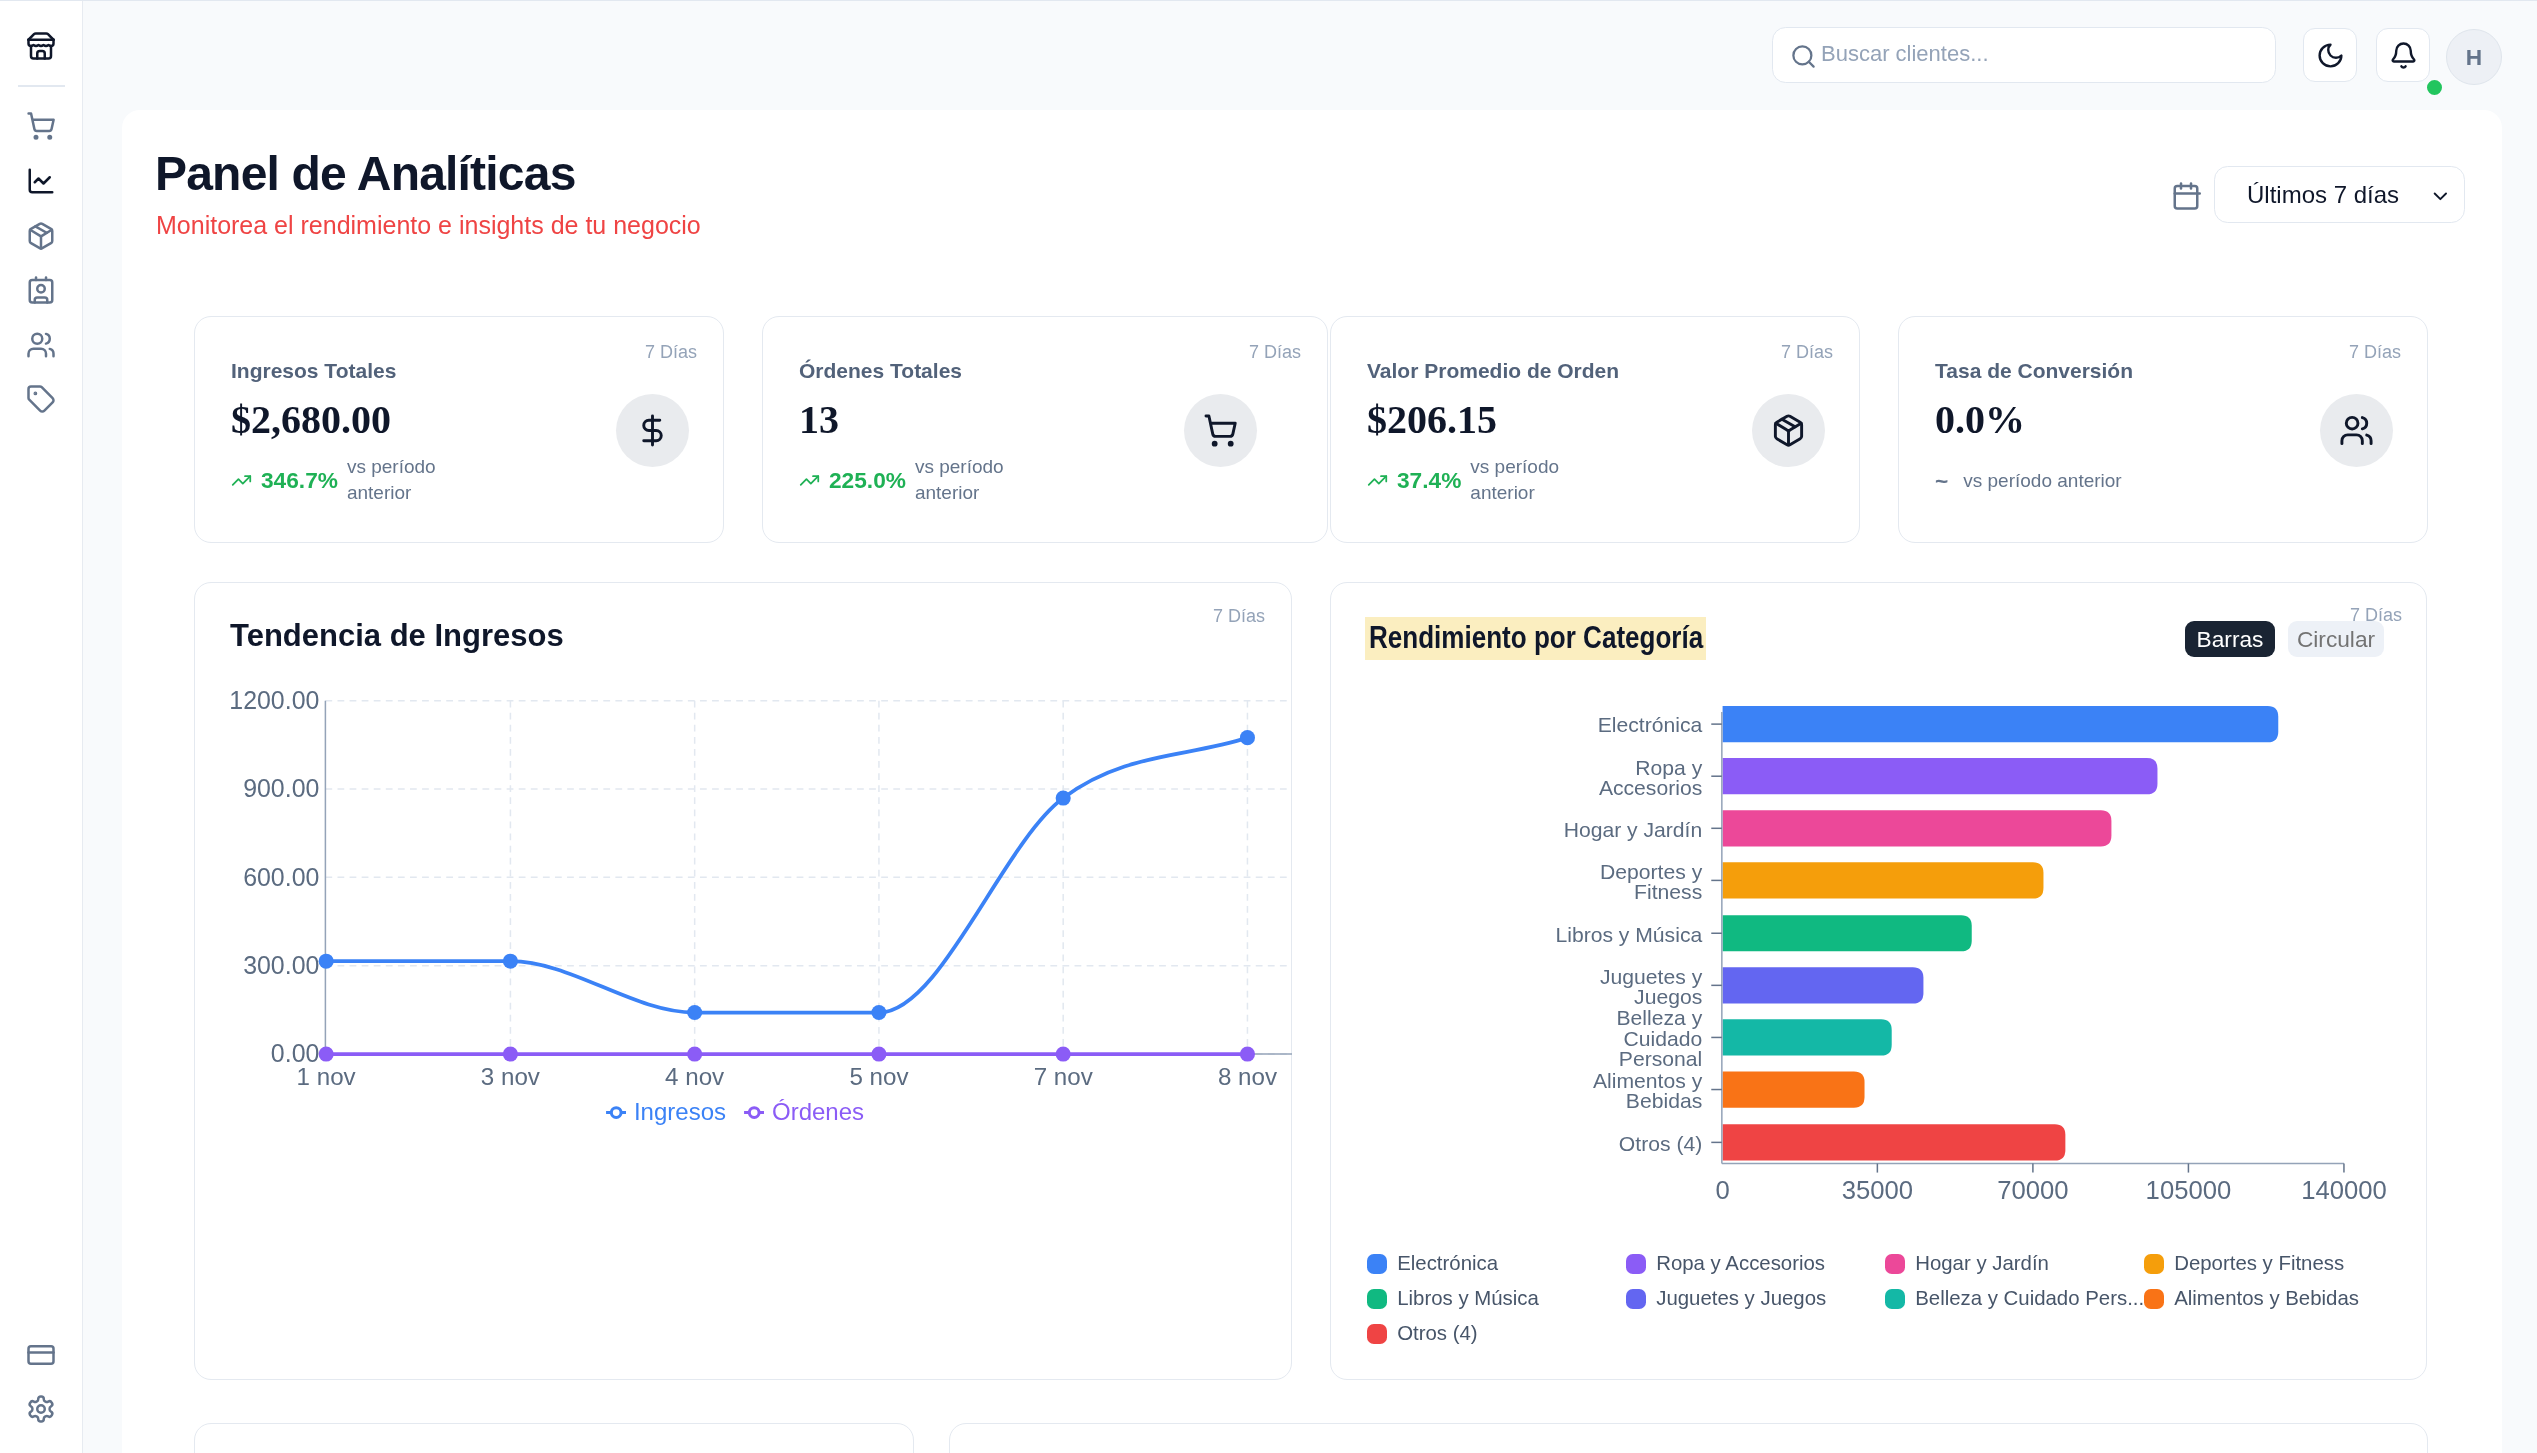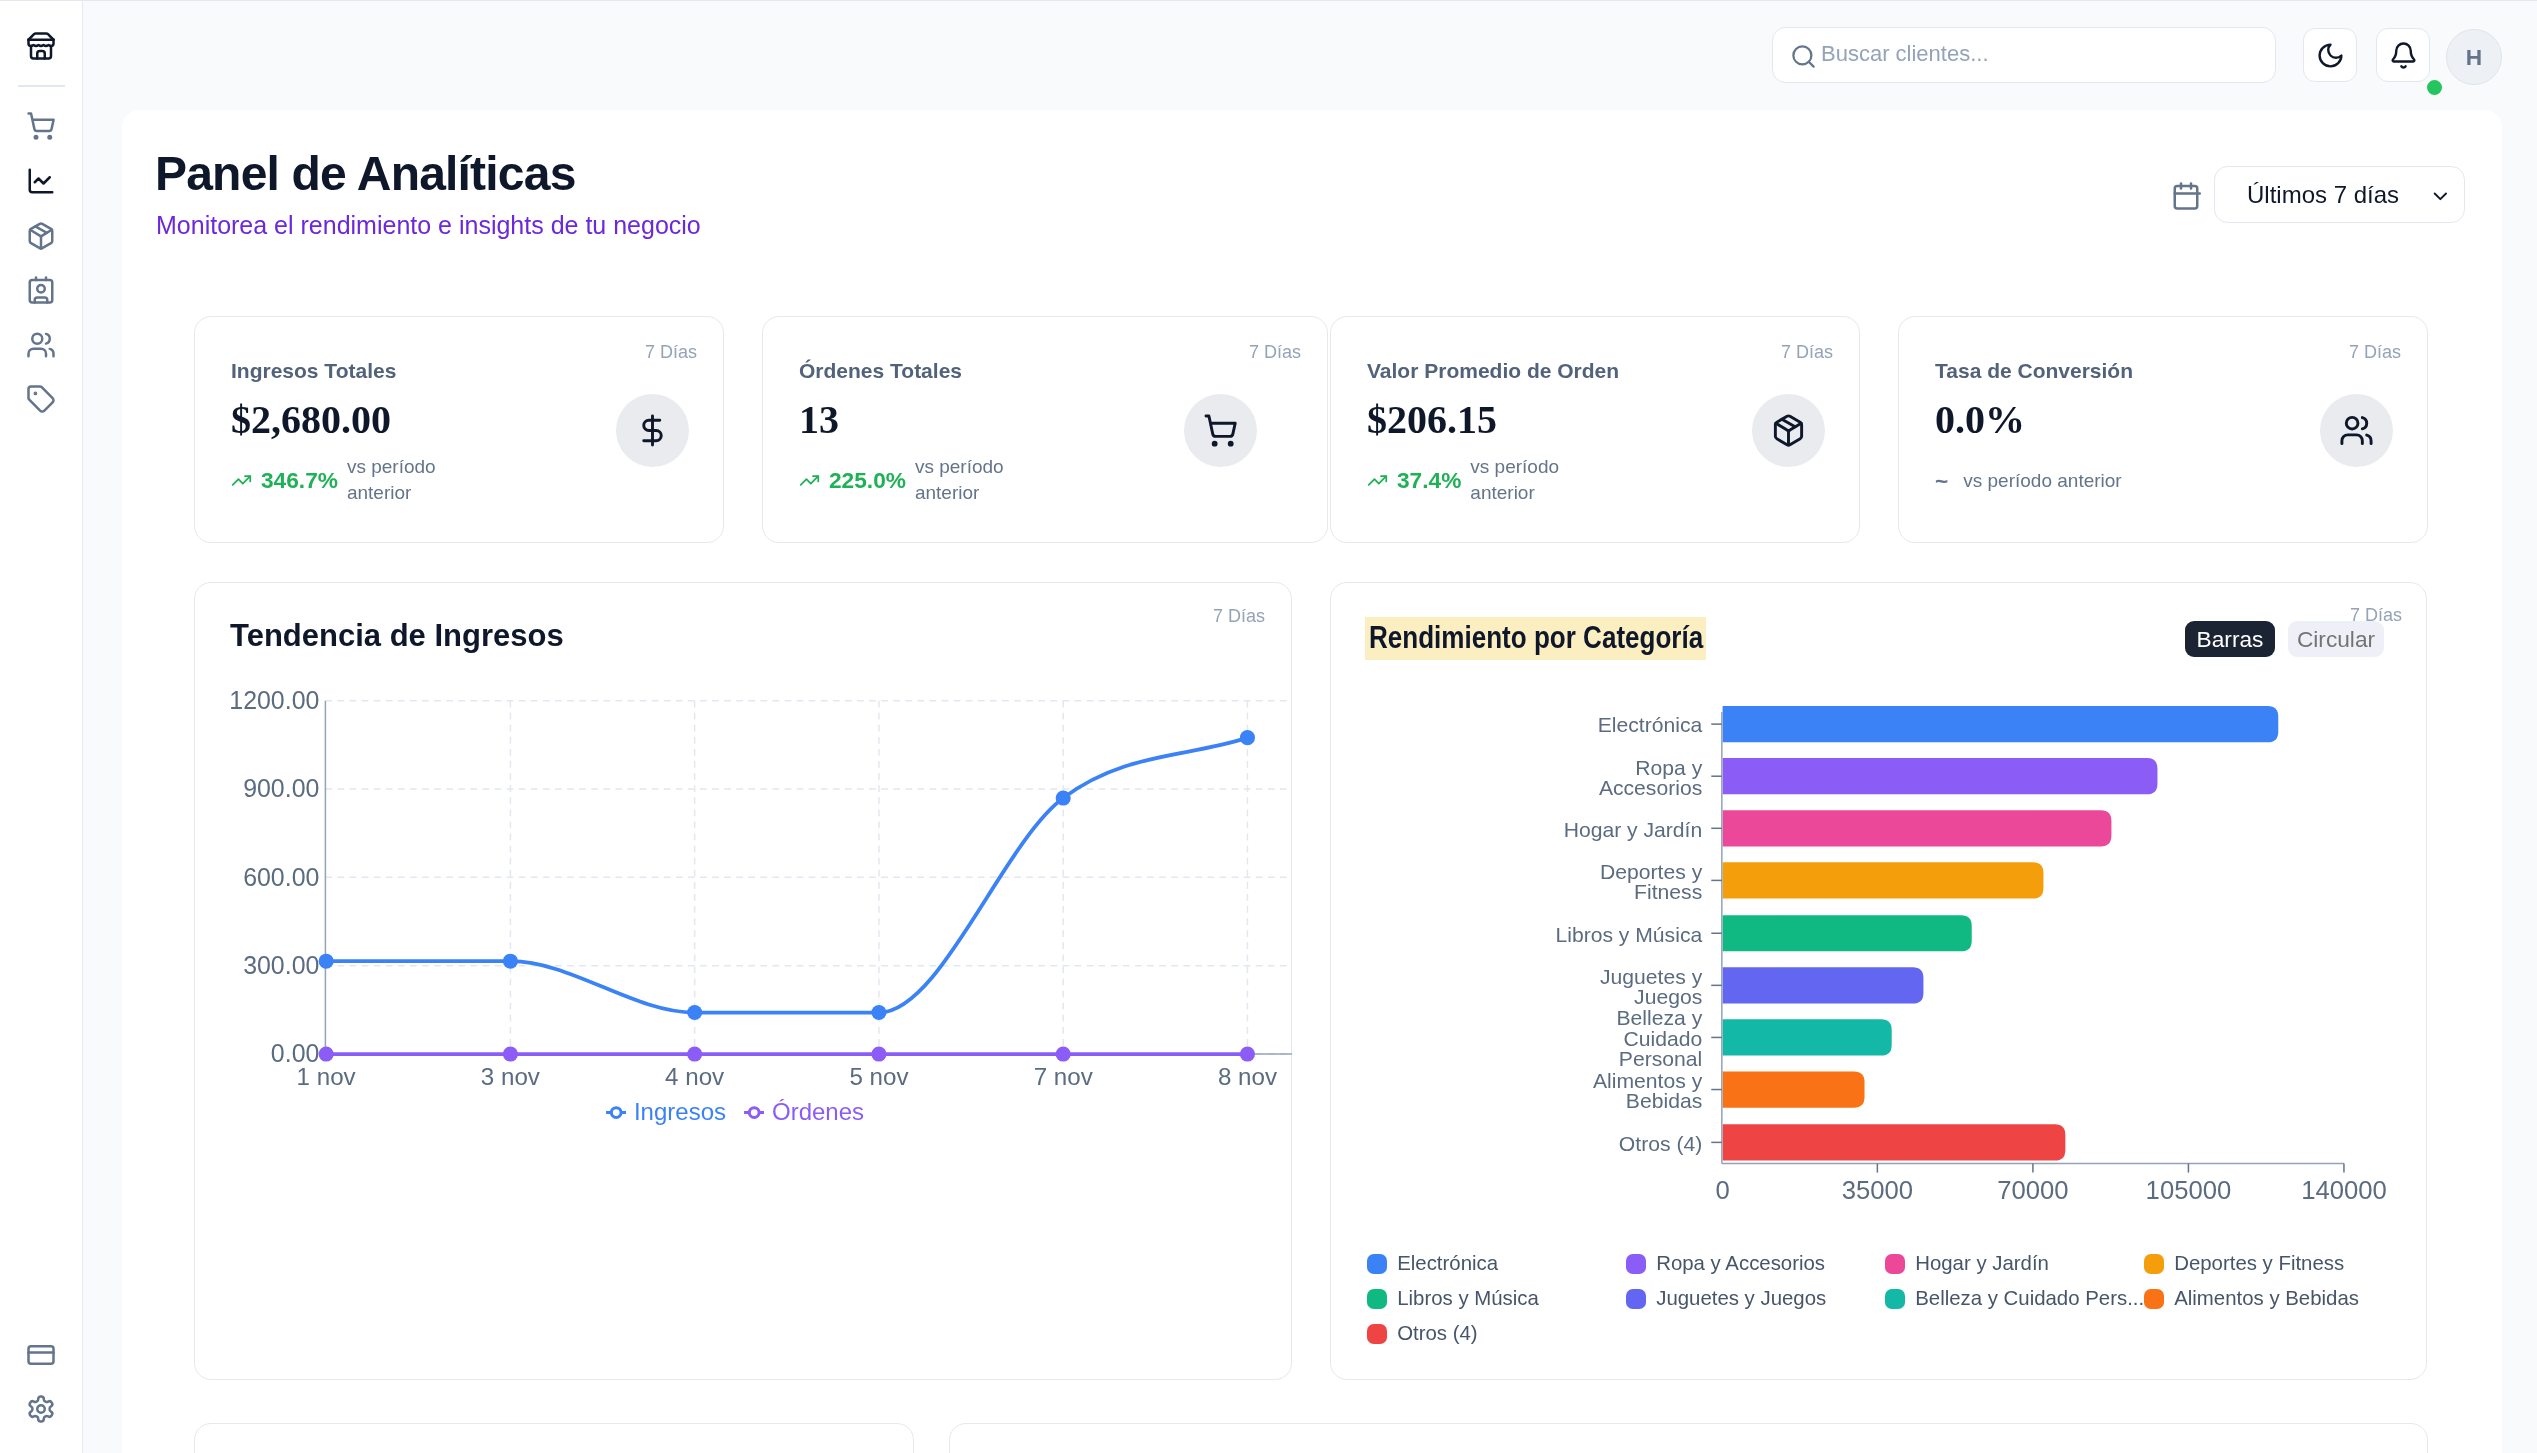--- a/index.html
+++ b/index.html
@@ -93,21 +93,21 @@
       <path d="M10.268 21a2 2 0 0 0 3.464 0"></path>
       <path d="M3.262 15.326A1 1 0 0 0 4 17h16a1 1 0 0 0 .74-1.673C19.41 13.956 18 12.499 18 8A6 6 0 0 0 6 8c0 4.499-1.411 5.956-2.738 7.326"></path>
     </svg>
 </div>
 <div class="abs" style="left:2446px;top:28px;width:56px;height:56px;border-radius:50%;background:#edf0f5;border:1.5px solid #dfe5ec;display:flex;align-items:center;justify-content:center;font-size:22.7px;font-weight:600;color:#64748b;">H</div>
 <div class="abs" style="left:2425px;top:77px;width:19px;height:19px;border-radius:50%;background:#22c55e;border:2.3px solid #f8fafc;"></div>
 
 <div class="main"></div>
 
 <div class="abs" style="left:155px;top:149px;font-size:48px;font-weight:700;color:#0f172a;letter-spacing:-0.8px;line-height:48px;">Panel de Analíticas</div>
-<div class="abs" style="left:156px;top:209px;font-size:25px;line-height:30px;color:#6d28d9;">Monitorea el rendimiento e insights de tu negocio</div>
+<div class="abs" style="left:156px;top:209px;font-size:25px;line-height:30px;color:#ef4444;">Monitorea el rendimiento e insights de tu negocio</div>
 
 <svg class="abs" style="left:2171px;top:180px" width="30" height="30" viewBox="0 0 24 24" fill="none" stroke="#64748b" stroke-width="2" stroke-linecap="round" stroke-linejoin="round">
     <path d="M8 2v4"></path>
     <path d="M16 2v4"></path>
     <rect width="18" height="18" x="3" y="4" rx="2"></rect>
     <path d="M3 10h20"></path>
   </svg>
 <div class="abs" style="left:2214px;top:165px;width:251px;height:57px;background:#fff;border:1.5px solid #e2e8f0;border-radius:13.6px;">
   <div class="abs" style="left:32px;top:14.3px;font-size:24px;color:#0f172a;font-weight:500;">Últimos 7 días</div>
   <svg class="abs" style="right:12px;top:18px" width="22.7" height="22.7" viewBox="0 0 24 24" fill="none" stroke="#0f172a" stroke-width="2" stroke-linecap="round" stroke-linejoin="round">

